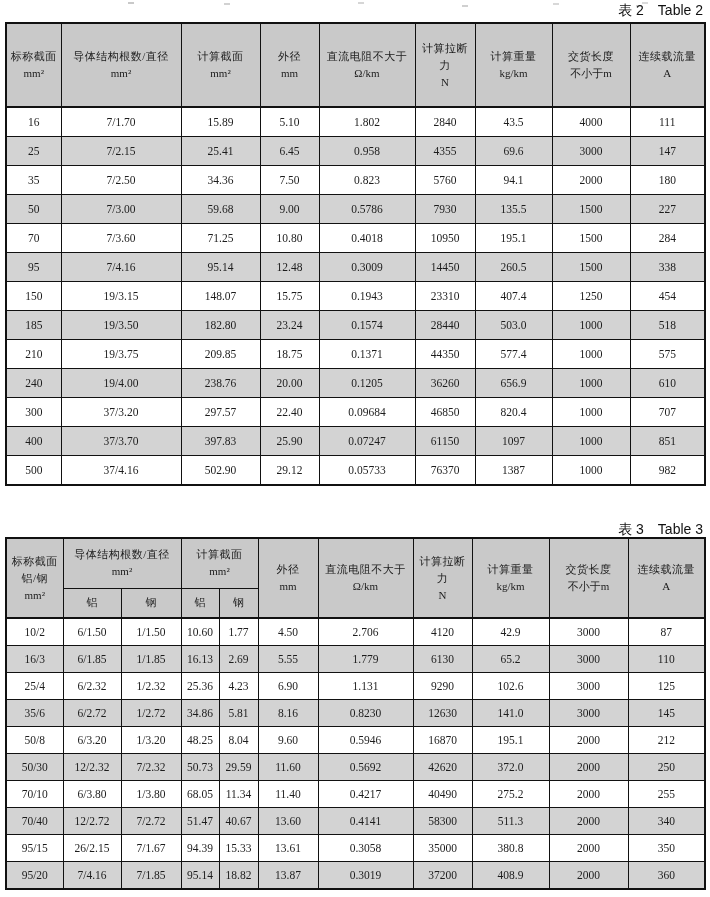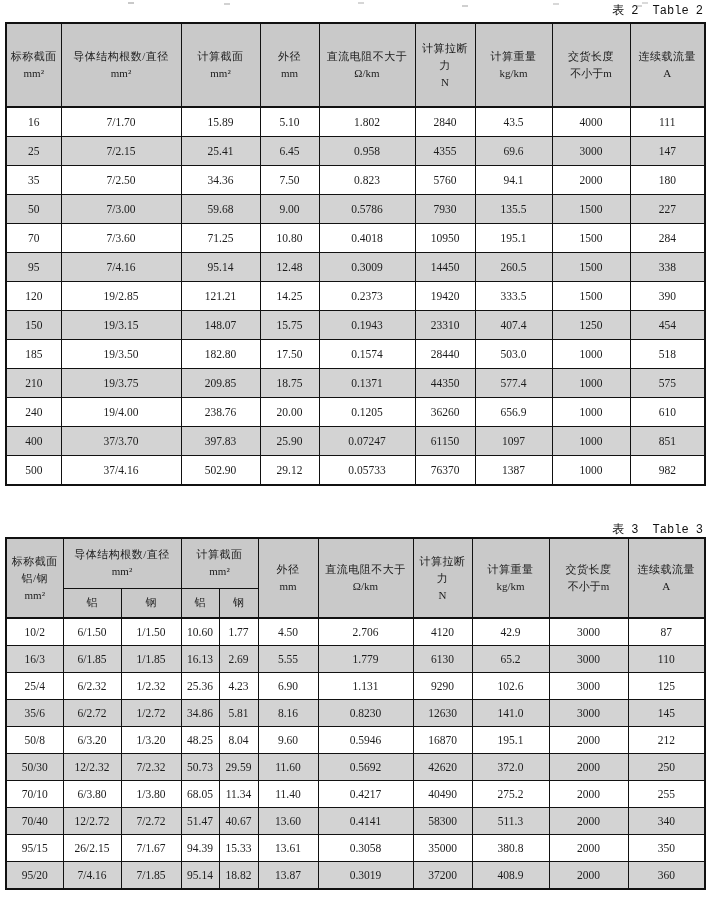--- a/index.html
+++ b/index.html
@@ -10,22 +10,22 @@
   }
   .page{position:absolute;inset:0;}
   
   .remnant{
     position:absolute;top:2px;left:128px;width:6px;height:2px;background:#c9c9c9;
     box-shadow:96px 1px 0 #d2d2d2,230px 0 0 #d6d6d6,334px 3px 0 #d0d0d0,
                425px 1px 0 #d8d8d8,508px 3px 0 #d3d3d3,514px 0 0 #dadada;
   }
   .caption{
     position:absolute;right:7px;
-    font-family:Liberation Mono, monospace;
-    font-size:12px;color:#111;white-space:nowrap;
+    font-family:Liberation Sans, sans-serif;
+    font-size:14px;color:#111;white-space:nowrap;
   }
   #cap2{top:2px;}
   #cap3{top:513px;margin-top:8px;}
   .caption .zh{margin-right:14px;}
   table{
     position:absolute;left:5px;width:699px;
     border-collapse:collapse;table-layout:fixed;
     border:2px solid #111;
   }
   #t2{top:22px;}
@@ -172,46 +172,35 @@
           <td>7/4.16</td>
           <td>95.14</td>
           <td>12.48</td>
           <td>0.3009</td>
           <td>14450</td>
           <td>260.5</td>
           <td>1500</td>
           <td>338</td>
         </tr>
         <tr>
-          <td>120</td>
-          <td>19/2.85</td>
-          <td>121.21</td>
-          <td>14.25</td>
-          <td>0.2373</td>
-          <td>19420</td>
-          <td>333.5</td>
-          <td>1500</td>
-          <td>390</td>
-        </tr>
-        <tr>
           <td>150</td>
           <td>19/3.15</td>
           <td>148.07</td>
           <td>15.75</td>
           <td>0.1943</td>
           <td>23310</td>
           <td>407.4</td>
           <td>1250</td>
           <td>454</td>
         </tr>
         <tr>
           <td>185</td>
           <td>19/3.50</td>
           <td>182.80</td>
-          <td>17.50</td>
+          <td>23.24</td>
           <td>0.1574</td>
           <td>28440</td>
           <td>503.0</td>
           <td>1000</td>
           <td>518</td>
         </tr>
         <tr>
           <td>210</td>
           <td>19/3.75</td>
           <td>209.85</td>
@@ -225,20 +214,31 @@
         <tr>
           <td>240</td>
           <td>19/4.00</td>
           <td>238.76</td>
           <td>20.00</td>
           <td>0.1205</td>
           <td>36260</td>
           <td>656.9</td>
           <td>1000</td>
           <td>610</td>
+        </tr>
+        <tr>
+          <td>300</td>
+          <td>37/3.20</td>
+          <td>297.57</td>
+          <td>22.40</td>
+          <td>0.09684</td>
+          <td>46850</td>
+          <td>820.4</td>
+          <td>1000</td>
+          <td>707</td>
         </tr>
         <tr>
           <td>400</td>
           <td>37/3.70</td>
           <td>397.83</td>
           <td>25.90</td>
           <td>0.07247</td>
           <td>61150</td>
           <td>1097</td>
           <td>1000</td>

